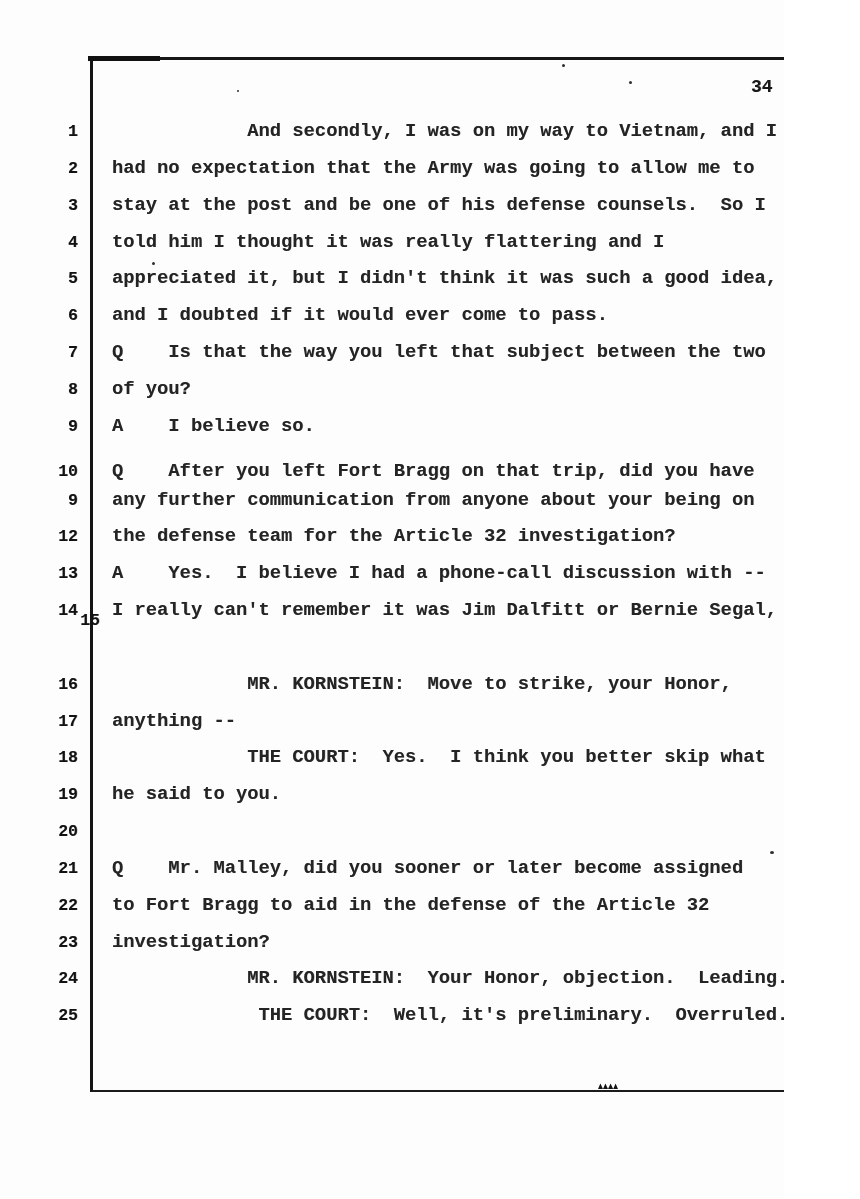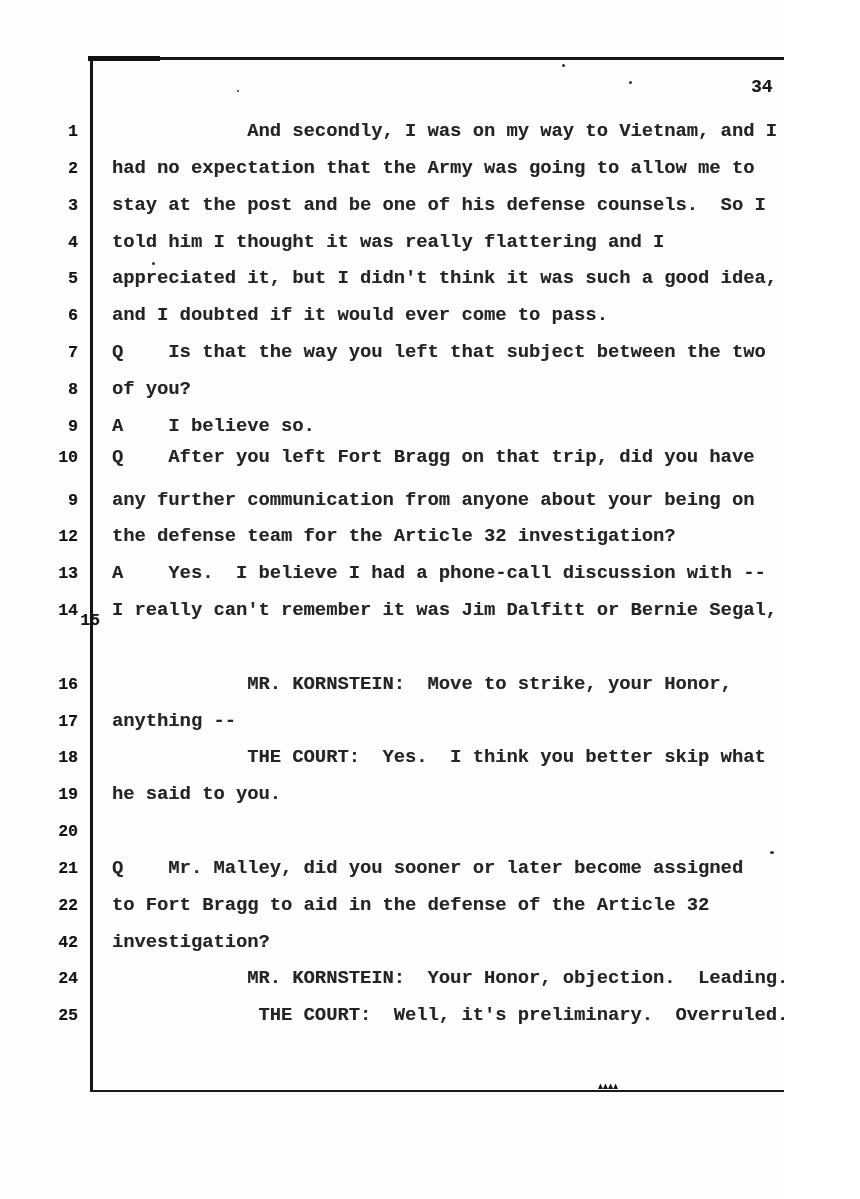--- a/index.html
+++ b/index.html
@@ -133,21 +133,21 @@
         <span class="line-text">Q    Is that the way you left that subject between the two</span>
       </div>
       <div class="line" style="top: 370.95px;">
         <span class="line-num">8</span>
         <span class="line-text">of you?</span>
       </div>
       <div class="line" style="top: 407.8px;">
         <span class="line-num">9</span>
         <span class="line-text">A    I believe so.</span>
       </div>
-      <div class="line" style="top: 439px;">
+      <div class="line" style="top: 453px;">
         <span class="line-num">10</span>
         <span class="line-text">Q    After you left Fort Bragg on that trip, did you have</span>
       </div>
       <div class="line" style="top: 481.5px;">
         <span class="line-num">9</span>
         <span class="line-text">any further communication from anyone about your being on</span>
       </div>
       <div class="line" style="top: 518.35px;">
         <span class="line-num">12</span>
         <span class="line-text">the defense team for the Article 32 investigation?</span>
@@ -184,21 +184,21 @@
       </div>
       <div class="line" style="top: 850px;">
         <span class="line-num">21</span>
         <span class="line-text">Q    Mr. Malley, did you sooner or later become assigned</span>
       </div>
       <div class="line" style="top: 886.85px; padding-left: 34px;">
         <span class="line-num">22</span>
         <span class="line-text">to Fort Bragg to aid in the defense of the Article 32</span>
       </div>
       <div class="line" style="top: 923.7px;">
-        <span class="line-num">42</span>
+        <span class="line-num">23</span>
         <span class="line-text">investigation?</span>
       </div>
       <div class="line" style="top: 960px;">
         <span class="line-num">24</span>
         <span class="line-text">            MR. KORNSTEIN:  Your Honor, objection.  Leading.</span>
       </div>
       <div class="line" style="top: 997.4px;">
         <span class="line-num">25</span>
         <span class="line-text">             THE COURT:  Well, it's preliminary.  Overruled.</span>
       </div>

